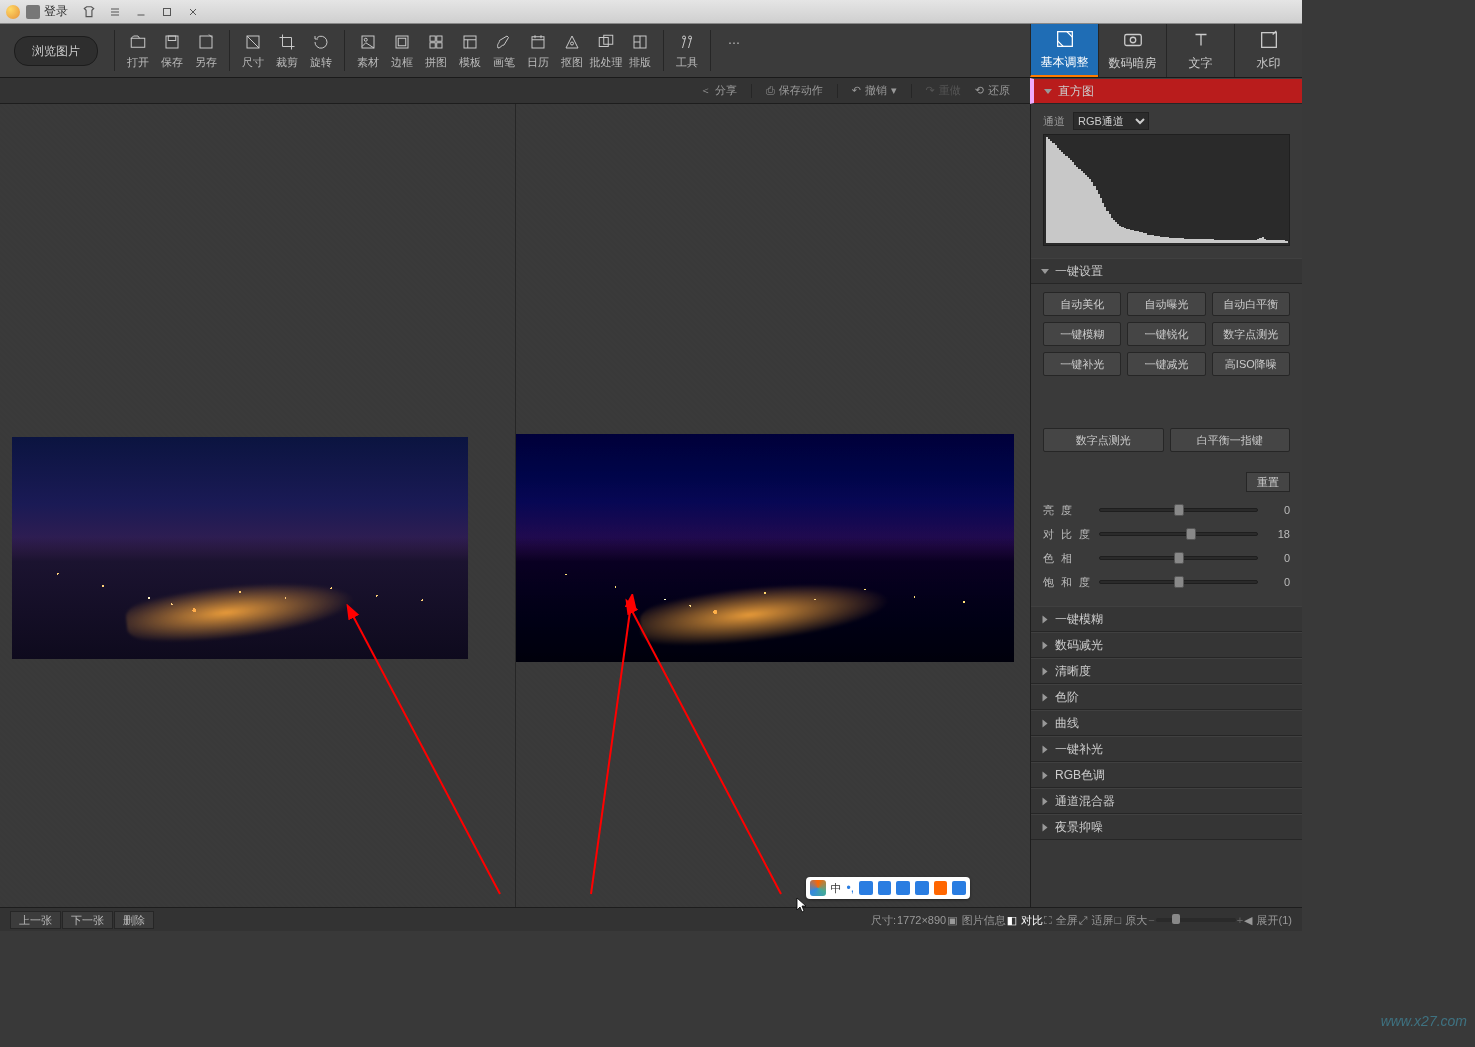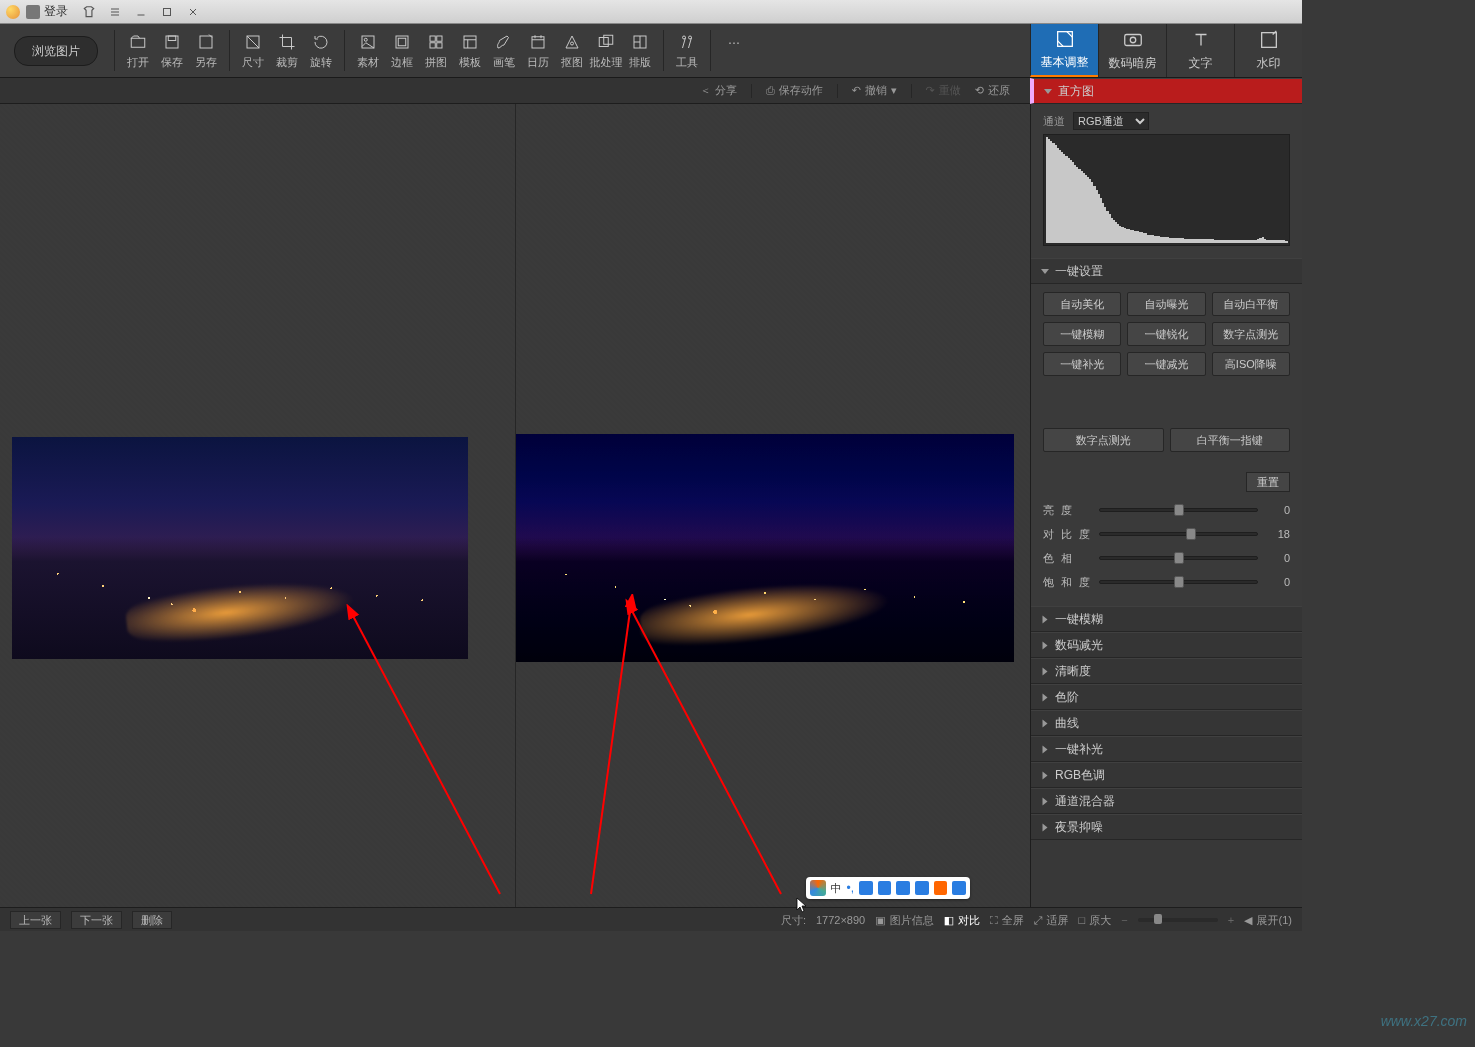--- a/index.html
+++ b/index.html
@@ -67,21 +67,21 @@
   .btn-grid .b { height: 24px; background: #454545; border: 1px solid #262626; color: #ccc; display: flex; align-items: center; justify-content: center; font-size: 11px; cursor: pointer; border-radius: 2px; }
   .row2 { display: flex; gap: 6px; margin-top: 8px; }
   .row2 .b { flex: 1; height: 24px; background: #454545; border: 1px solid #262626; color: #ccc; display: flex; align-items: center; justify-content: center; font-size: 11px; cursor: pointer; border-radius: 2px; margin-top: 44px; }
   .basic-head { display: flex; justify-content: flex-end; margin-bottom: 6px; }
   .basic-head .reset { width: 44px; height: 20px; background: #454545; border: 1px solid #262626; color: #ccc; font-size: 11px; display: flex; align-items: center; justify-content: center; cursor: pointer; }
   .slider-row { display: flex; align-items: center; gap: 8px; height: 24px; font-size: 11px; color: #bbb; }
   .slider-row .lbl { width: 48px; white-space: nowrap; letter-spacing: 2px; }
   .slider-row .track { flex: 1; height: 4px; background: #2a2a2a; border: 1px solid #1e1e1e; border-radius: 2px; position: relative; cursor: pointer; }
   .slider-row .thumb { position: absolute; top: -5px; width: 10px; height: 12px; background: #888; border: 1px solid #555; border-radius: 2px; transform: translateX(-50%); }
   .slider-row .val { width: 24px; text-align: right; }
-  .status { height: 24px; background: #333; border-top: 1px solid #1d1d1d; display: flex; align-items: center; padding: 12px 10px; gap: 10px; font-size: 11px; color: #999; }
+  .status { height: 24px; background: #333; border-top: 1px solid #1d1d1d; display: flex; align-items: center; padding: 12px 10px; gap: 1px; font-size: 11px; color: #999; }
   .status .sbtn { height: 18px; padding: 0 8px; background: #3c3c3c; border: 1px solid #262626; display: flex; align-items: center; cursor: pointer; color: #bbb; }
   .status .spacer { flex: 1; }
   .status .vbtn { display: flex; align-items: center; gap: 4px; cursor: pointer; }
   .status .vbtn.active { color: #fff; }
   .status .zoom-track { width: 80px; height: 4px; background: #2a2a2a; border-radius: 2px; position: relative; }
   .status .zoom-track .zt { position: absolute; top: -4px; left: 20%; width: 8px; height: 10px; background: #888; border-radius: 2px; }
   .watermark { position: fixed; right: 8px; bottom: 18px; font-size: 14px; color: rgba(68,170,200,0.5); font-style: italic; pointer-events: none; }
   .cursor-mark { position: absolute; width: 12px; height: 16px; pointer-events: none; }
 </style>
 </head>

